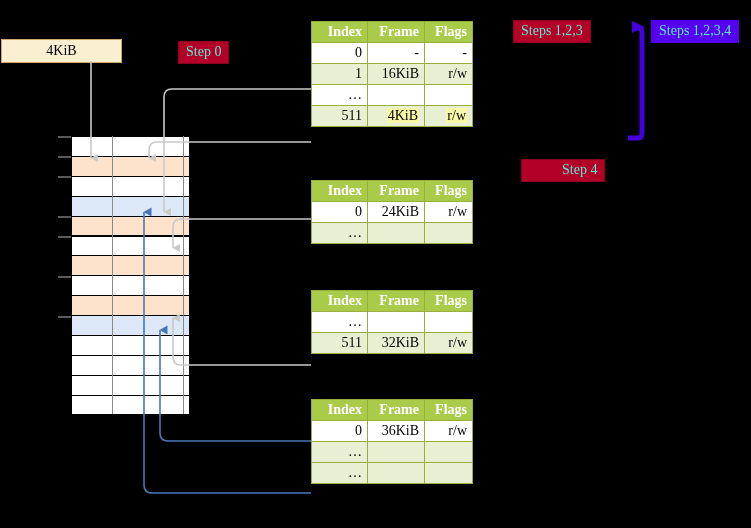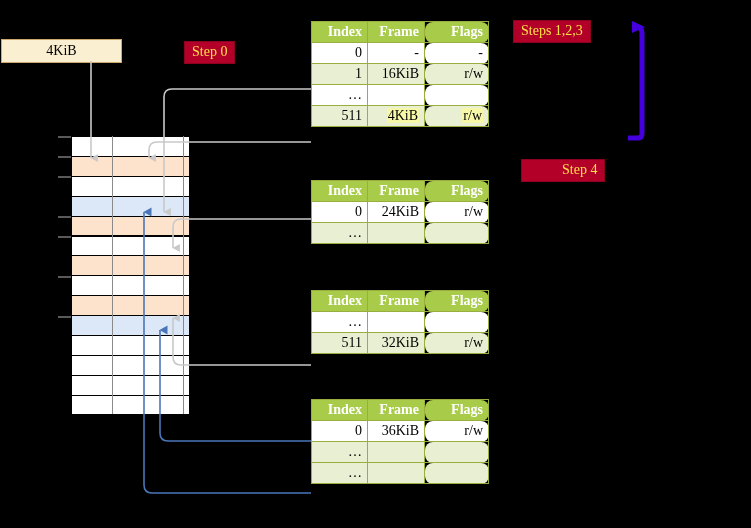--- a/index.html
+++ b/index.html
@@ -1,21 +1,21 @@
 <!DOCTYPE html>
 <html><head>
 <meta charset="utf-8">
 <style>
   html,body{margin:0;padding:0;background:#000;}
   body{width:751px;height:528px;overflow:hidden;position:relative;
        font-family:"Liberation Serif", serif;}
   .stage{position:absolute;left:0;top:0;width:751px;height:528px;}
 
   
-  .badge{position:absolute;color:#fde047;font-size:14px;line-height:1;
+  .badge{position:absolute;color:#5eead4;font-size:14px;line-height:1;
          padding:4px 8px 5px 8px;white-space:nowrap;
          font-family:"Liberation Serif", serif;}
   .badge.crimson{background:#B30029;box-shadow:0 0 0 1px #8d0020 inset;}
   .badge.violet{background:#5500EE;}
 
   
   .kib-box{position:absolute;background:#FAEFD0;border:1px solid #caa96a;
            color:#000;font-size:14px;display:flex;align-items:center;
            justify-content:center;}
 
@@ -36,39 +36,42 @@
   .ptable td,.ptable th{border:1px solid #9aad3f;padding:2px 5px;
           text-align:right;height:20px;box-sizing:border-box;}
   .ptable th{background:#A8CC4A;color:#ffffff;font-weight:bold;
              font-family:"Liberation Serif", serif;}
   .ptable tr.odd td{background:#FFFFFF;}
   .ptable tr.even td{background:#E8EFD2;}
   .ptable td{color:#000;}
   .ptable td .hl{background:#F7F7A8;padding:0 1px;}
   .c-index{width:56px;}
   .c-frame{width:57px;}
-  .c-flags{width:64px;border-radius:8px;}
+  .c-flags{width:48px;}
 
   svg.overlay{position:absolute;left:0;top:0;width:751px;height:528px;
               pointer-events:none;}
 </style>
 </head>
 <body>
 
 <div class="stage">
 
   <div class="kib-box" style="left:1px;top:39px;width:119px;height:22px;">
     <span>4KiB</span>
   </div>
 
-  <div class="badge crimson" style="left:184px;top:41px;">
+  <div class="badge crimson" style="left:178px;top:41px;">
     <span>Step 0</span>
   </div>
   <div class="badge crimson" style="left:513px;top:20px;">
     <span>Steps 1,2,3</span>
+  </div>
+  <div class="badge violet" style="left:651px;top:20px;">
+    <span>Steps 1,2,3,4</span>
   </div>
   <div class="badge crimson" style="left:521px;top:159px;padding-left:41px;">
     <span>Step 4</span>
   </div>
 
   <div class="mem" id="mem-grid">
       <div class="row" style="top: 0px; height: 19.9px;"></div>
       <div class="row peach" style="top: 19.9px; height: 19.9px;"></div>
       <div class="row" style="top: 39.8px; height: 19.9px;"></div>
       <div class="row blue" style="top: 59.7px; height: 19.9px;"></div>

